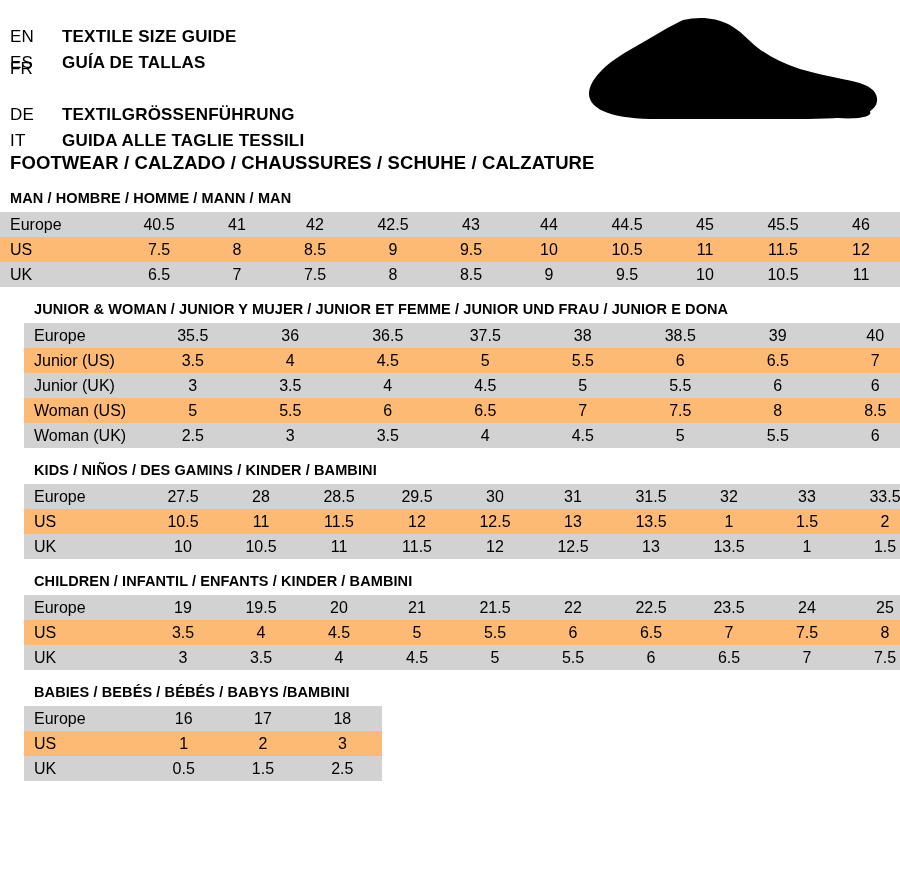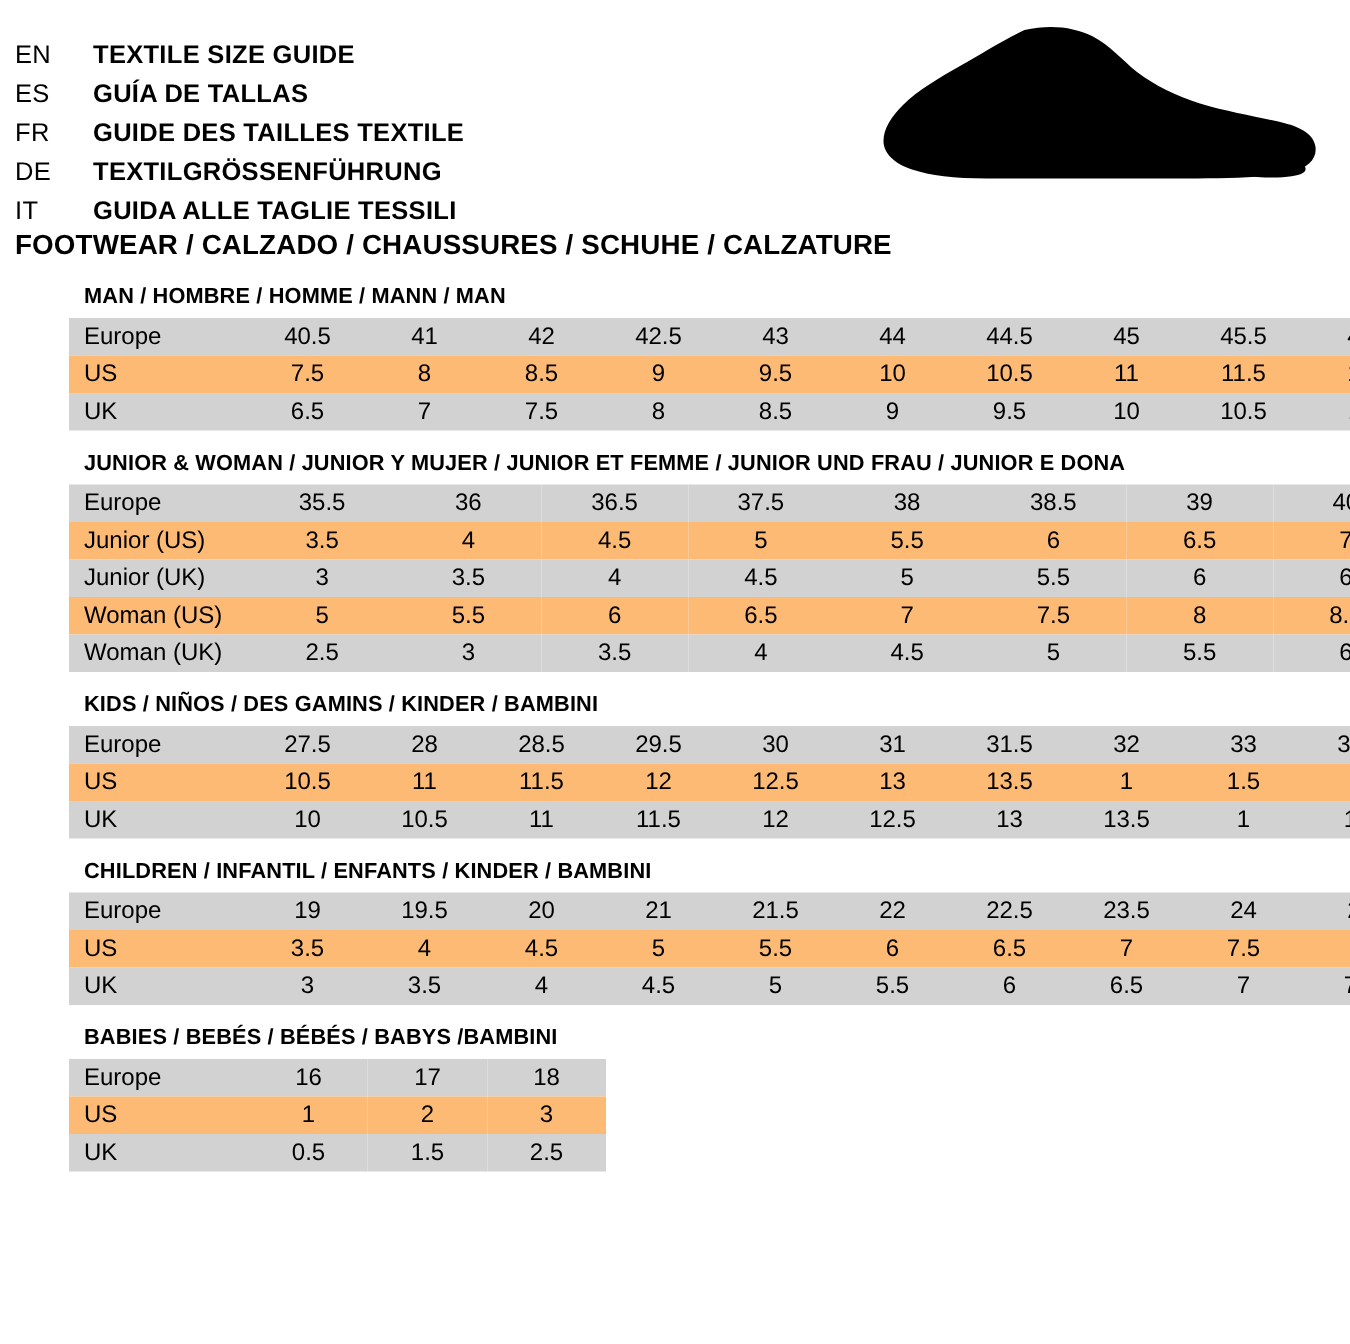--- a/index.html
+++ b/index.html
@@ -64,33 +64,33 @@
   .footwear-heading {
     margin: 18px 0 0 10px;
     font-size: 18.5px;
     font-weight: 700;
     letter-spacing: 0.1px;
   }
 
   
   .sections {
     margin-top: 46px;
-    padding-left: 46px;
   }
   .section {
     margin-bottom: 6px;
   }
   .section-title {
     margin: 0 0 6px 10px;
     font-size: 14.5px;
     font-weight: 700;
     letter-spacing: 0.1px;
   }
   .section + .section {
     margin-top: 14px;
+    margin-left: 24px;
   }
   table.size-table {
     border-collapse: collapse;
     width: 900px;
     table-layout: fixed;
     font-size: 16px;
   }
   table.size-table.babies {
     width: 358px;
   }
@@ -123,21 +123,20 @@
       <li class="lang-row">
         <span class="lang-code">EN</span>
         <span class="lang-title">TEXTILE SIZE GUIDE</span>
       </li>
       <li class="lang-row">
         <span class="lang-code">ES</span>
         <span class="lang-title">GUÍA DE TALLAS</span>
       </li>
       <li class="lang-row">
         <span class="lang-code">FR</span>
-        <span class="lang-title">GUIDE DES TAILLES TEXTILE</span>
       </li>
       <li class="lang-row">
         <span class="lang-code">DE</span>
         <span class="lang-title">TEXTILGRÖSSENFÜHRUNG</span>
       </li>
       <li class="lang-row">
         <span class="lang-code">IT</span>
         <span class="lang-title">GUIDA ALLE TAGLIE TESSILI</span>
       </li>
     </ul>

